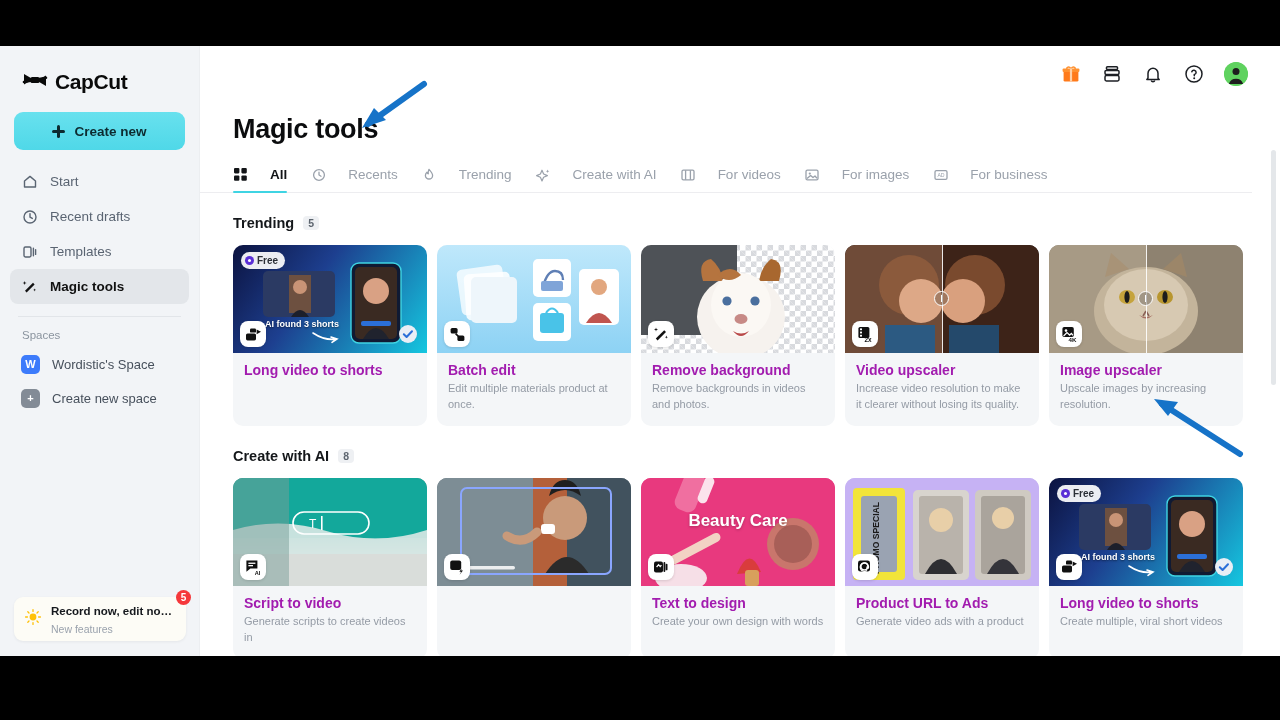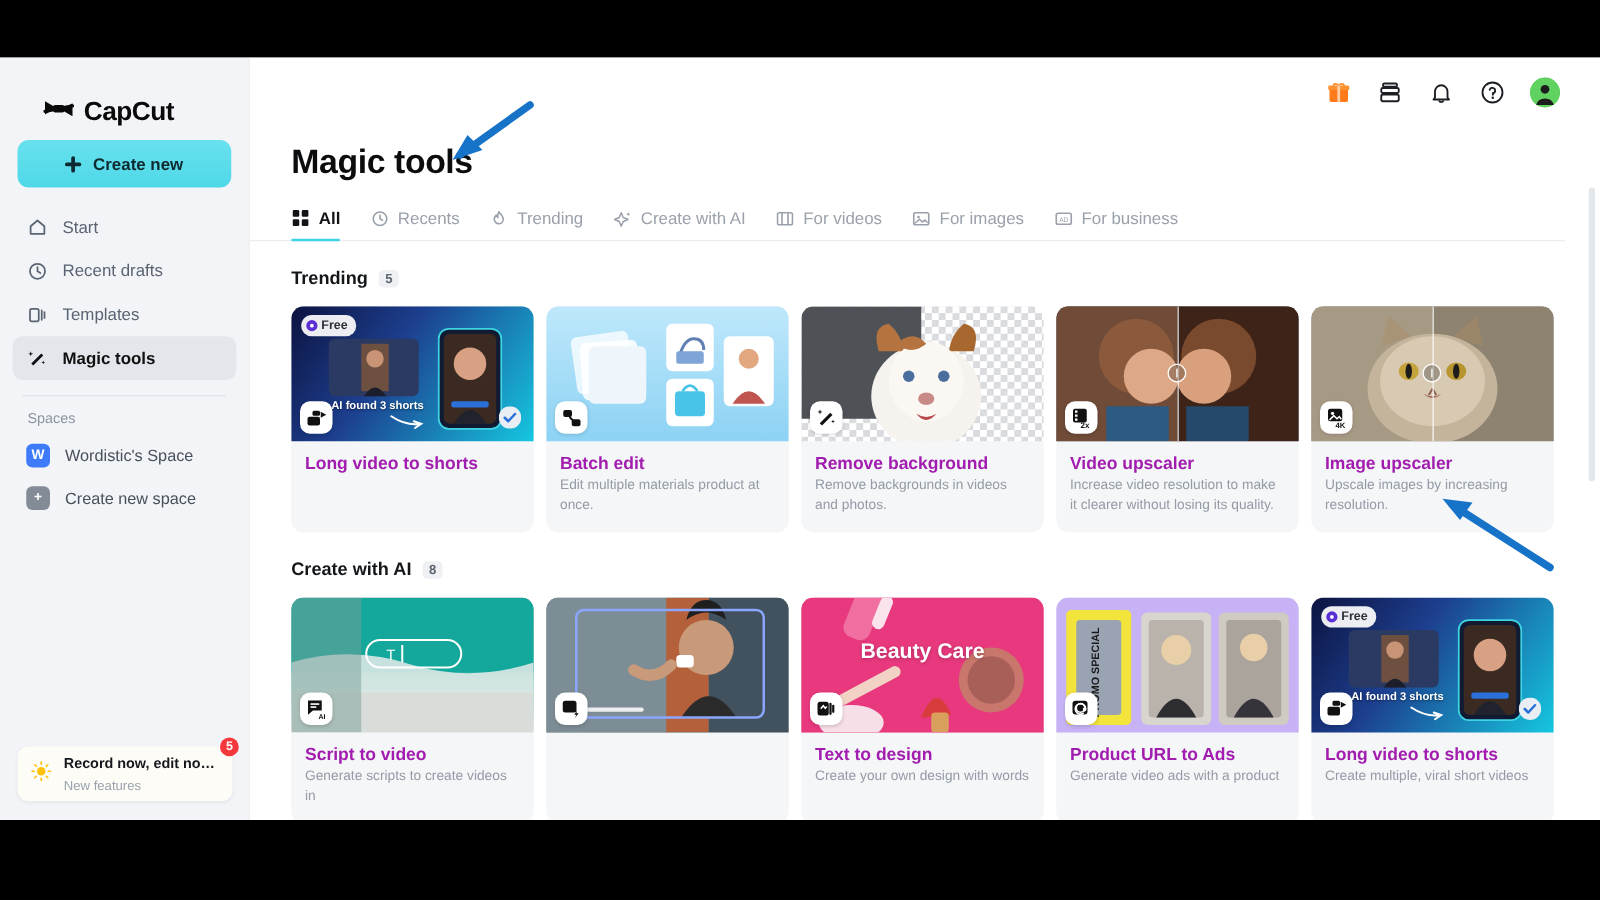--- a/index.html
+++ b/index.html
@@ -13,21 +13,21 @@
     position: absolute; left: 0; top: 46px; width: 1280px; height: 610px;
     background: #fff; overflow: hidden; display: flex;
   }
 
   
   .sidebar {
     width: 200px; height: 610px; background: #f2f4f7;
     position: relative; flex: 0 0 200px;
     border-right: 1px solid #eceef1;
   }
-  .brand { display: flex; align-items: flex-end; gap: 7px; padding: 16px 0 0 34px; height: 56px; }
+  .brand { display: flex; align-items: center; gap: 7px; padding: 16px 0 0 22px; height: 56px; }
   .brand-name { font-size: 21px; font-weight: 700; color: #0a0a0a; letter-spacing: -.4px; }
   .create-new {
     margin: 10px 14px 0 14px; height: 38px; border-radius: 9px;
     background: linear-gradient(180deg,#68e1ee 0%,#4fd8e8 100%);
     display: flex; align-items: center; justify-content: center; gap: 9px;
     cursor: pointer;
   }
   .create-new .lbl { font-size: 13.5px; font-weight: 700; color: #0d2b30; }
   .plus { position: relative; width: 13px; height: 13px; }
   .plus::before, .plus::after { content:""; position:absolute; background:#0d2b30; border-radius:2px; }
@@ -73,21 +73,21 @@
   .topbar { height: 56px; display: flex; align-items: center; justify-content: flex-end; padding-right: 32px; gap: 19px; }
   .tb-ico { width: 22px; height: 22px; cursor: pointer; display: flex; align-items: center; justify-content: center; }
   .avatar {
     width: 24px; height: 24px; border-radius: 50%; background: #5fd25f;
     display: flex; align-items: center; justify-content: center; cursor: pointer; overflow: hidden;
   }
 
   .page-title { font-size: 27px; font-weight: 700; color: #0b0c0e; padding: 12px 0 0 33px; letter-spacing: -.3px; }
 
   .tabs { display: flex; align-items: center; gap: 24px; padding: 22px 0 0 33px; border-bottom: 1px solid #ededf0; margin-right: 28px; }
-  .tab { display: flex; align-items: center; gap: 7px; padding-bottom: 10px; cursor: pointer; color: #9aa1ab; font-size: 13.5px; position: relative; }
+  .tab { display: flex; align-items: center; gap: 22px; padding-bottom: 10px; cursor: pointer; color: #9aa1ab; font-size: 13.5px; position: relative; }
   .tab.active { color: #121417; font-weight: 600; }
   .tab.active::after { content:""; position: absolute; left: 0; right: 0; bottom: -1px; height: 2.5px; background: #3fd4e3; border-radius: 2px; }
   .tab .ti { width: 15px; height: 15px; display:flex; align-items:center; justify-content:center; }
 
   .section { padding: 22px 0 0 33px; }
   .sec-head { display: flex; align-items: center; gap: 9px; }
   .sec-title { font-size: 14.5px; font-weight: 700; color: #14171a; }
   .sec-count { background: #eef0f3; color: #5d656f; font-size: 10.5px; border-radius: 4px; padding: 1px 5px; font-weight: 600; }
 
   .row { display: flex; gap: 10px; margin-top: 14px; }

